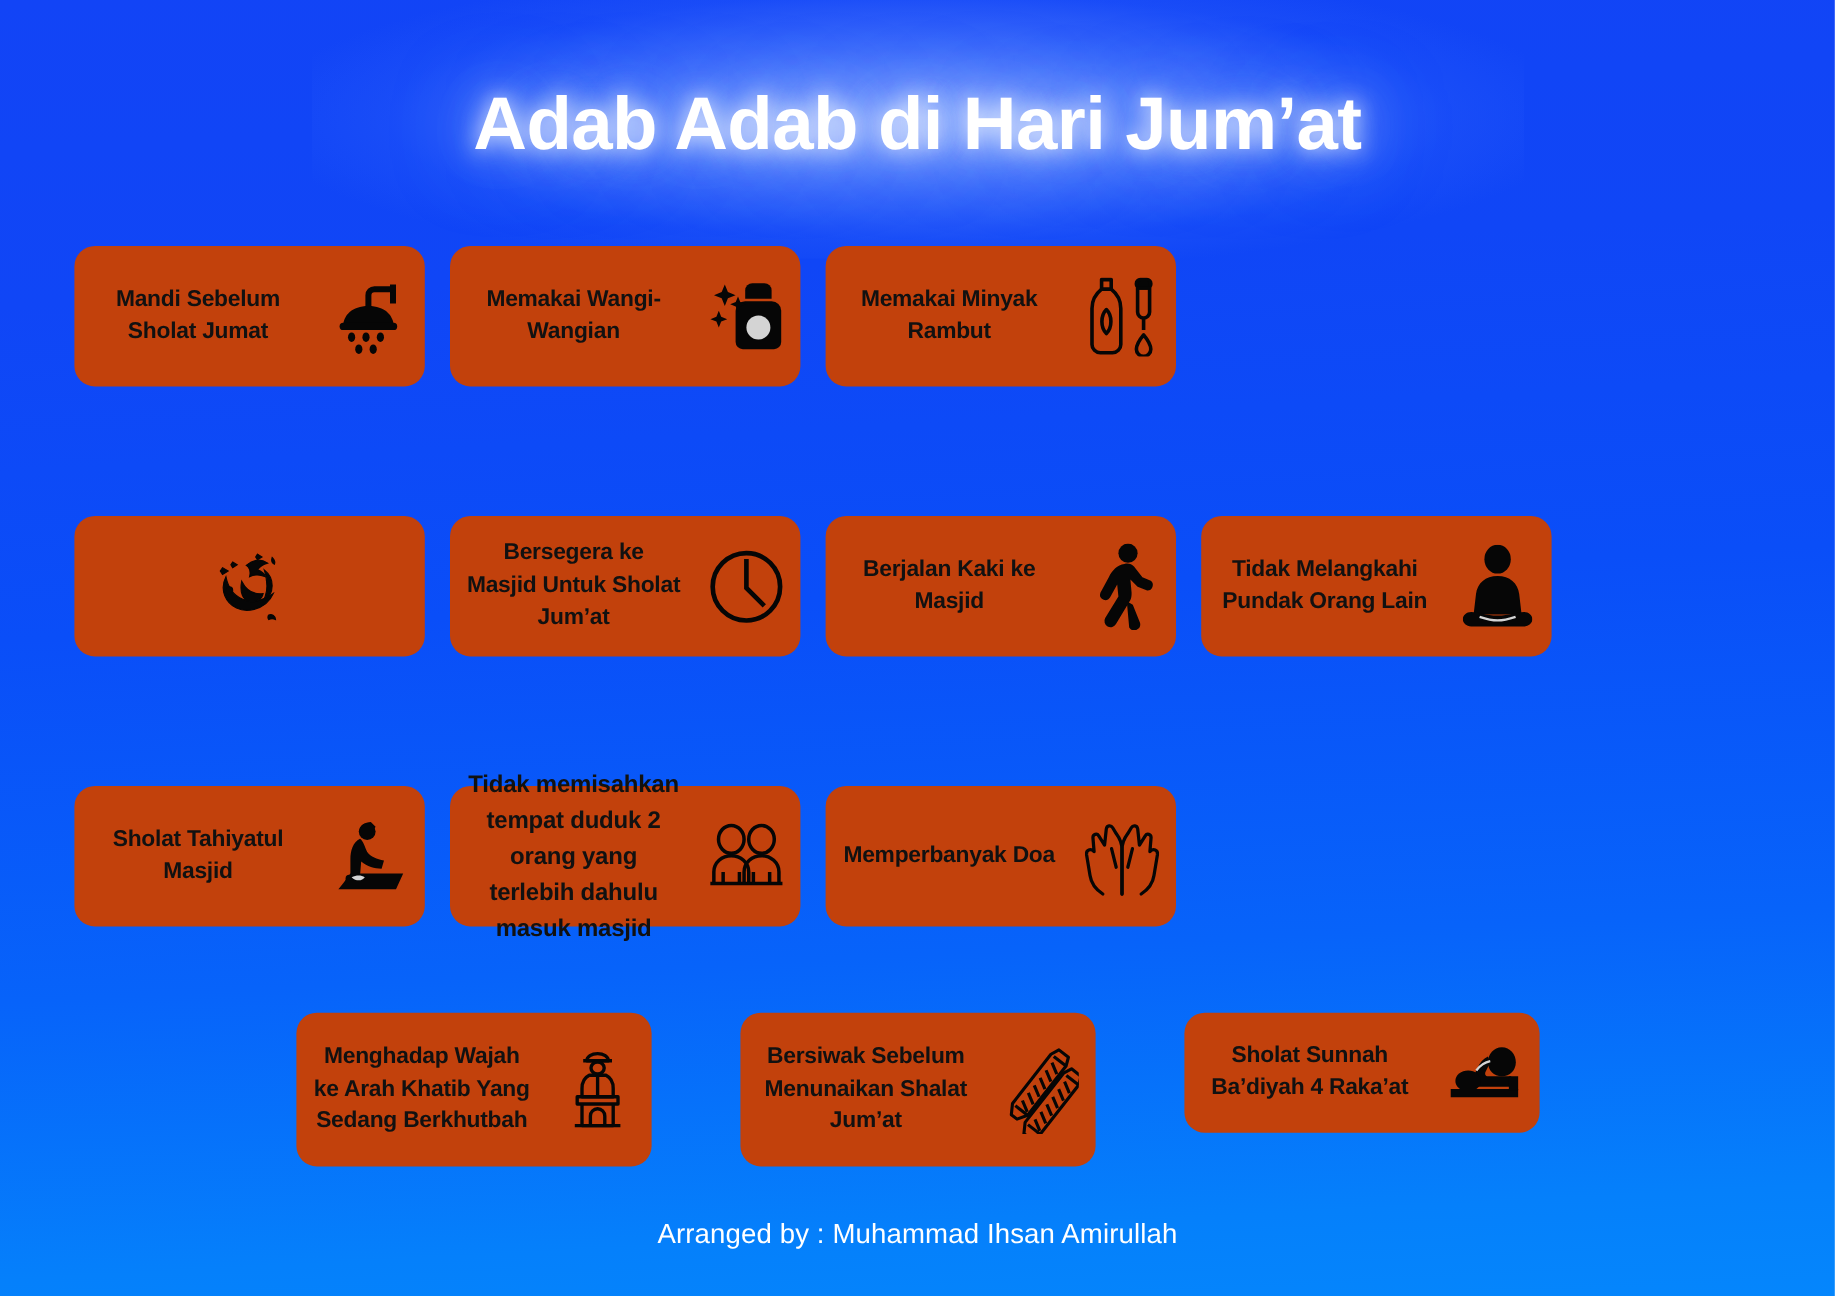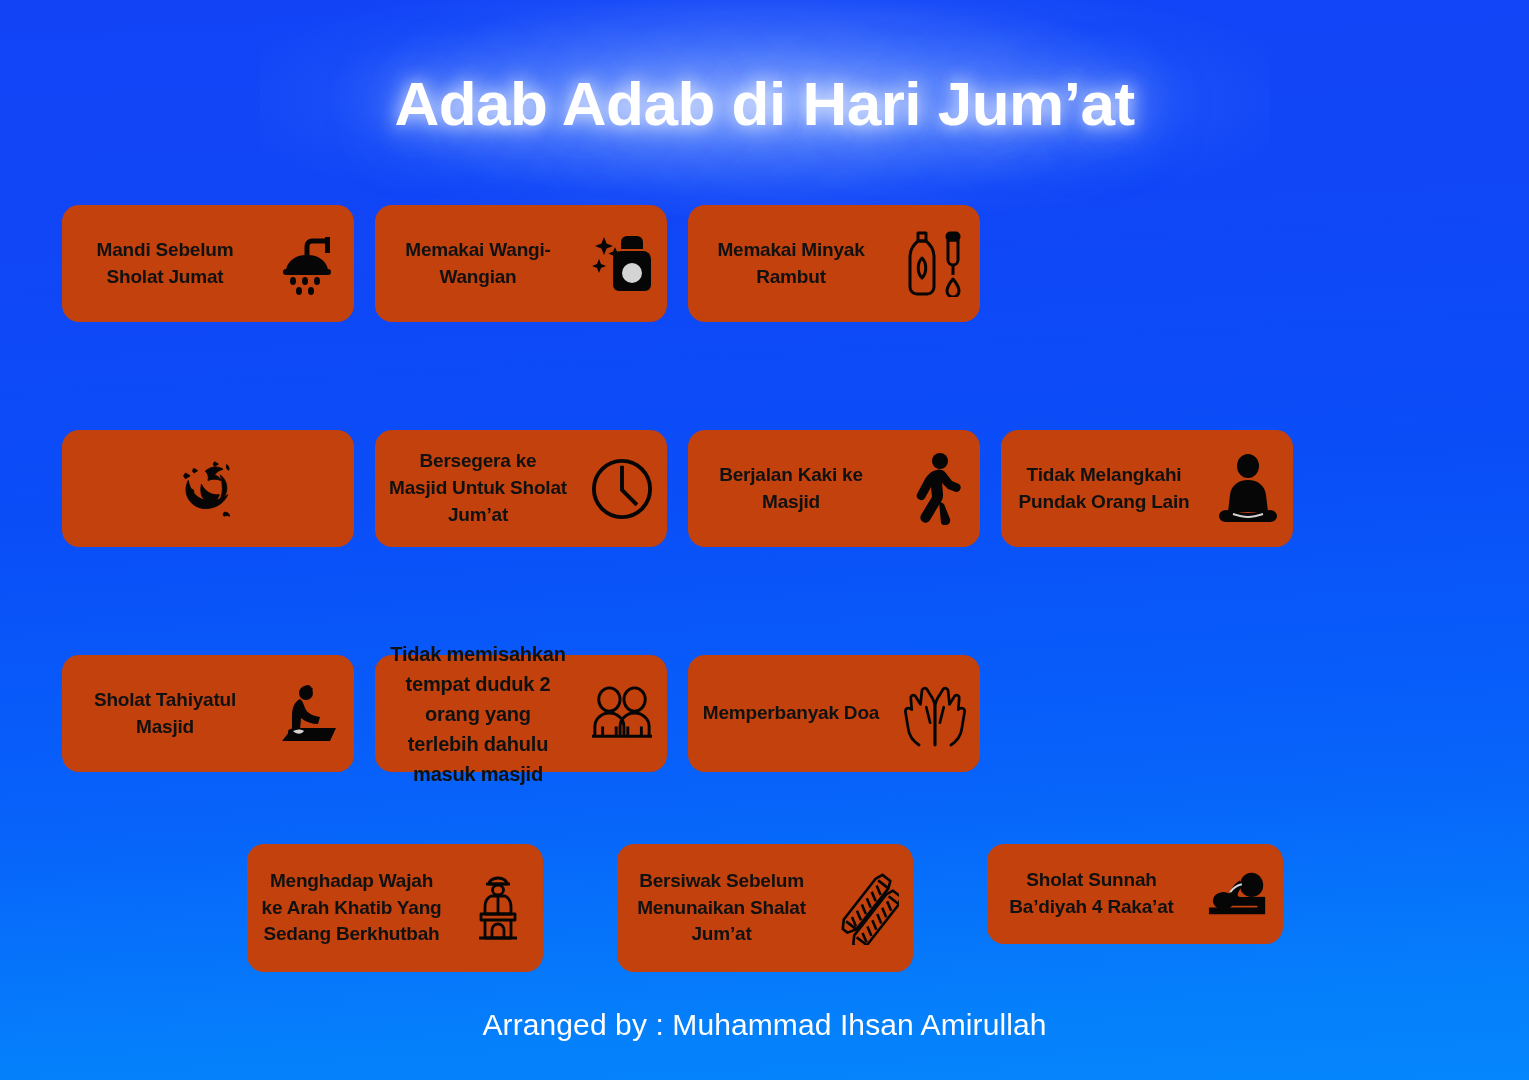--- a/index.html
+++ b/index.html
@@ -113,21 +113,21 @@
     color: #060606;
   }
   .card-icon svg { display: block; }
 
   .footer {
     position: absolute;
     left: 0;
     right: 0;
     bottom: 38px;
     text-align: center;
-    font-size: 30px;
+    font-size: 23px;
     font-weight: 400;
     color: #ffffff;
     letter-spacing: 0.1px;
   }
 </style>
 </head>
 <body>
 
 <div class="title-glow"></div>
 <h1 class="page-title">Adab Adab di Hari Jum’at</h1>

